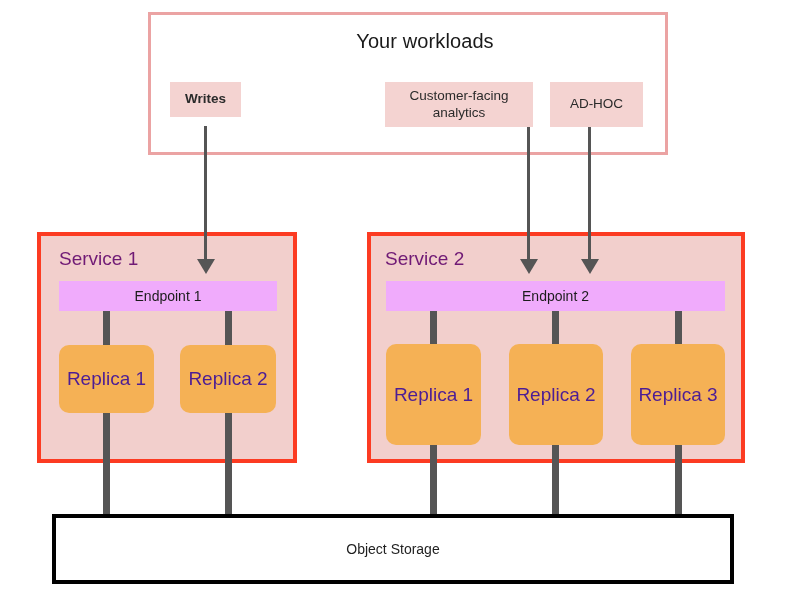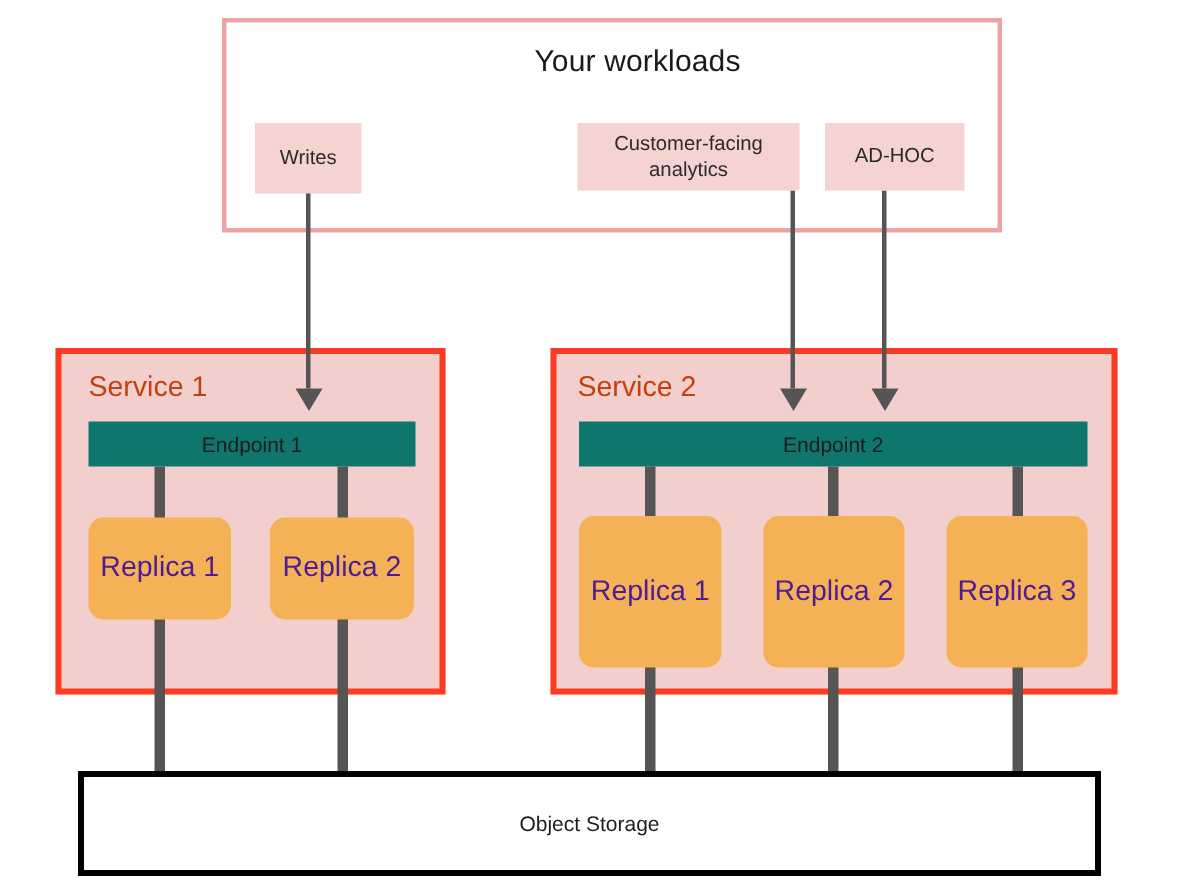--- a/index.html
+++ b/index.html
@@ -45,42 +45,42 @@
     background: #f4d3d1;
     color: #2b2b2b;
     font-size: 13.5px;
     display: flex;
     align-items: center;
     justify-content: center;
     text-align: center;
     line-height: 1.25;
     padding: 0 6px;
   }
-  .chip-writes   { left: 170px; top: 82px; width: 71px;  height: 47px; }
+  .chip-writes   { left: 170px; top: 82px; width: 71px;  height: 35px; font-weight: bold; }
   .chip-cfa      { left: 385px; top: 82px; width: 148px; height: 45px; }
   .chip-adhoc    { left: 550px; top: 82px; width: 93px;  height: 45px; }
 
   
   .service-box {
     background: #f2cfcc;
     border: 4px solid #fc3b22;
   }
   .service-1 { left: 37px;  top: 232px; width: 260px; height: 231px; }
   .service-2 { left: 367px; top: 232px; width: 378px; height: 231px; }
   .service-title {
     font-size: 19px;
-    color: #c2410c;
+    color: #701a75;
     white-space: nowrap;
   }
   .title-1 { left: 59px;  top: 248px; }
   .title-2 { left: 385px; top: 248px; }
 
   
   .endpoint {
-    background: #0f766e;
+    background: #f0abfc;
     color: #1c1c1c;
     font-size: 14px;
     display: flex;
     align-items: center;
     justify-content: center;
   }
   .endpoint-1 { left: 59px;  top: 281px; width: 218px; height: 30px; }
   .endpoint-2 { left: 386px; top: 281px; width: 339px; height: 30px; }
 
   

